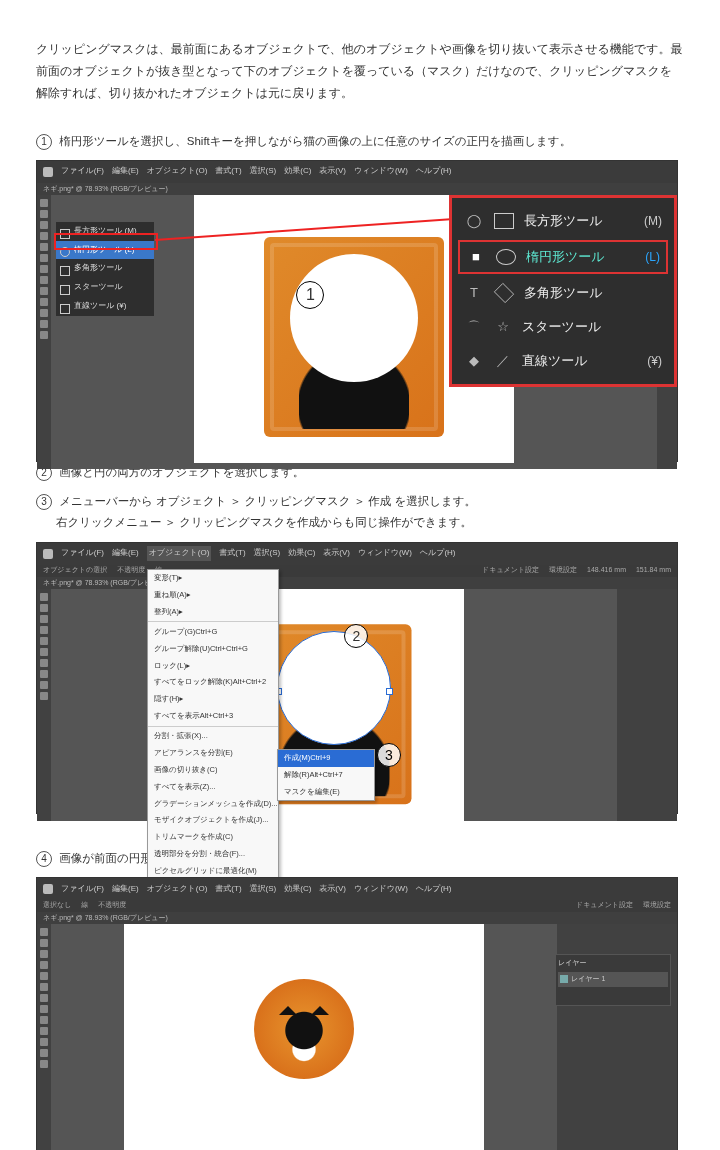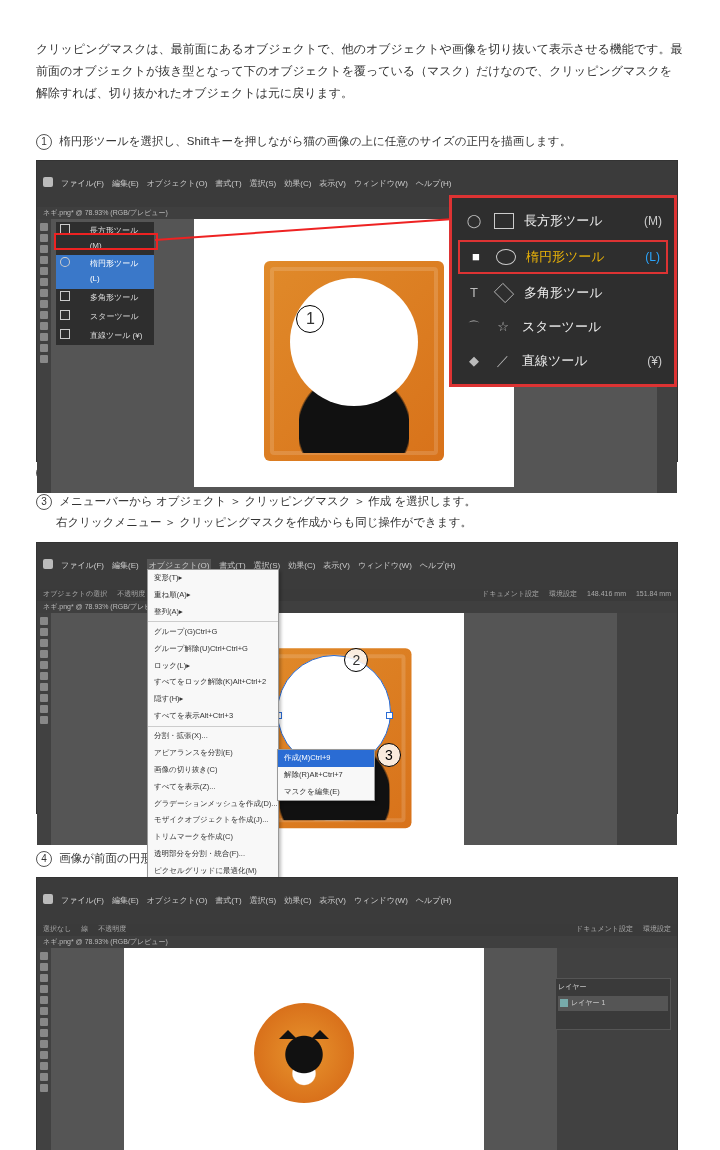--- a/index.html
+++ b/index.html
@@ -3,21 +3,21 @@
 <meta charset="utf-8">
 <style>
   html,body{margin:0;padding:0;background:#fff;font-family:"Hiragino Kaku Gothic ProN","Yu Gothic",Meiryo,sans-serif;color:#333;font-size:12px;line-height:1.85}
   .page{width:720px;margin:0 auto;padding:38px 36px 40px 36px;box-sizing:border-box}
   .intro{margin-bottom:26px;font-size:12px}
   .step{margin-bottom:8px;font-size:11.5px}
   .num-circ{display:inline-block;width:14px;height:14px;border:1px solid #555;border-radius:50%;text-align:center;line-height:14px;font-size:10px;margin-right:4px}
 
   
   .ai-win{background:#474747;border:1px solid #333;position:relative}
-  .ai-menubar{height:14px;background:#3b3b3b;display:flex;align-items:flex-start;gap:8px;padding:16px 6px;font-size:8px;color:#ccc}
+  .ai-menubar{height:14px;background:#3b3b3b;display:flex;align-items:center;gap:8px;padding:4px 6px;font-size:8px;color:#ccc}
   .ai-menubar .home{width:10px;height:10px;background:#bbb;border-radius:2px}
   .ai-tab{height:12px;background:#3f3f3f;font-size:7px;color:#bbb;padding:0 6px;line-height:12px}
   .ai-body{position:relative;display:flex;height:calc(100% - 26px)}
   .ai-tools{width:14px;background:#414141;display:flex;flex-direction:column;gap:3px;padding:4px 0;align-items:center}
   .ai-tools i{width:8px;height:8px;background:#888;border-radius:1px}
   .canvas{background:#555;flex:1;display:flex;align-items:flex-start;justify-content:center;padding:0}
   .artboard{background:#fff;position:relative}
   .right-pad{width:20px;background:#414141}
 
   
@@ -28,31 +28,31 @@
   .catimg::before{content:"";position:absolute;inset:6px;border:4px solid rgba(255,255,255,.15);border-radius:4px}
   .cat-sil{position:absolute;bottom:8px;left:50%;transform:translateX(-50%);width:110px;height:120px;
            background:radial-gradient(circle at 50% 80%,#111 0%,#111 50%,transparent 52%),
                       radial-gradient(circle at 45% 94%,#fff 0%,#fff 12%,transparent 14%),
                       radial-gradient(circle at 55% 94%,#fff 0%,#fff 12%,transparent 14%)}
   .whitecirc{position:absolute;left:50%;top:22%;transform:translateX(-50%);width:128px;height:128px;background:#fff;border-radius:50%}
   .marker1{position:absolute;left:32%;top:32%;width:26px;height:26px;border:1.5px solid #000;border-radius:50%;text-align:center;line-height:26px;font-size:16px;background:rgba(255,255,255,.85)}
 
   
   .shape-fly{position:absolute;left:18px;top:60px;width:98px;background:#2e2e2e;border:1px solid #555;font-size:8px;color:#ddd}
-  .shape-fly .row{padding:2px 4px;display:flex;align-items:flex-start;gap:20px}
+  .shape-fly .row{padding:2px 4px;display:flex;align-items:flex-end;gap:4px}
   .shape-fly .row.sel{background:#3a78c9;color:#fff}
   .shape-fly .ico{width:8px;height:8px;border:1px solid #ccc}
   .red-frame{position:absolute;border:2px solid #e22}
   .red-line{position:absolute;height:2px;background:#e22}
 
   
   .big-panel{position:absolute;right:0;top:34px;width:222px;background:#2e2e2e;border:3px solid #d33;padding:6px 0;font-size:13px;color:#eee}
   .big-panel .brow{display:flex;align-items:center;gap:10px;padding:5px 12px}
   .big-panel .brow.sel{border:2px solid #d33;margin:2px 6px;padding:3px 6px}
-  .big-panel .brow.sel .lbl{color:#eab308}
+  .big-panel .brow.sel .lbl{color:#5eead4}
   .big-panel .glyph{width:20px;height:18px;display:inline-flex;align-items:center;justify-content:center;color:#bbb}
   .big-panel .shape-ico{width:18px;height:14px;border:1.5px solid #ccc}
   .big-panel .lbl{flex:1}
   .big-panel .key{color:#ccc;font-size:12px}
 
   
   .sec2-wrap{}
   .sec2{width:640px;height:270px;position:relative}
   .sec2 .ai-body{height:calc(100% - 38px)}
   .topbar2{height:12px;background:#3a3a3a;font-size:7px;color:#aaa;padding:0 6px;display:flex;gap:10px;align-items:center}

